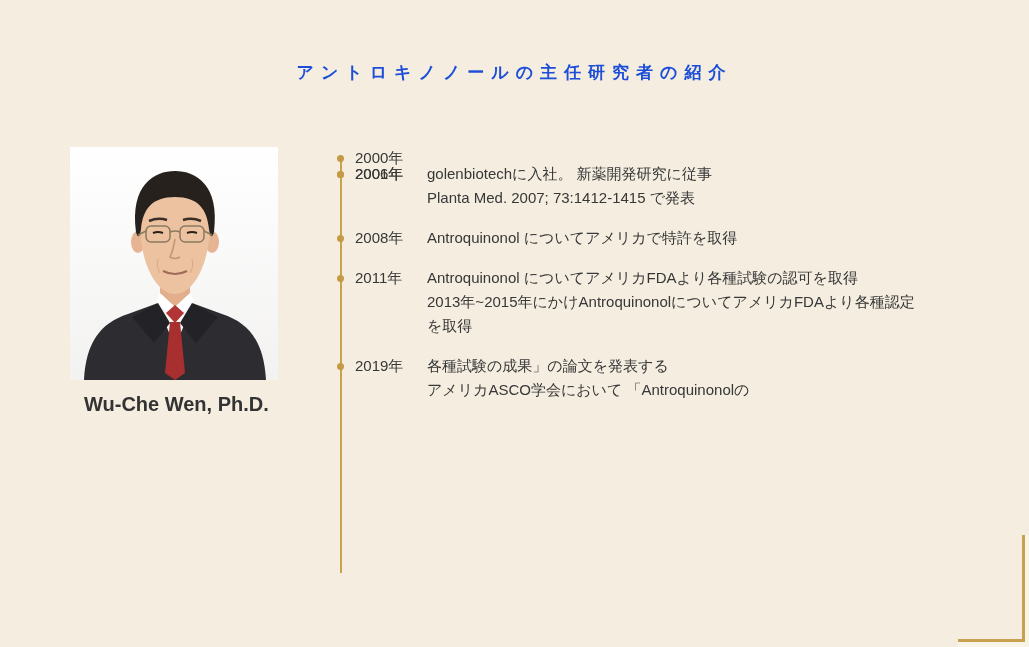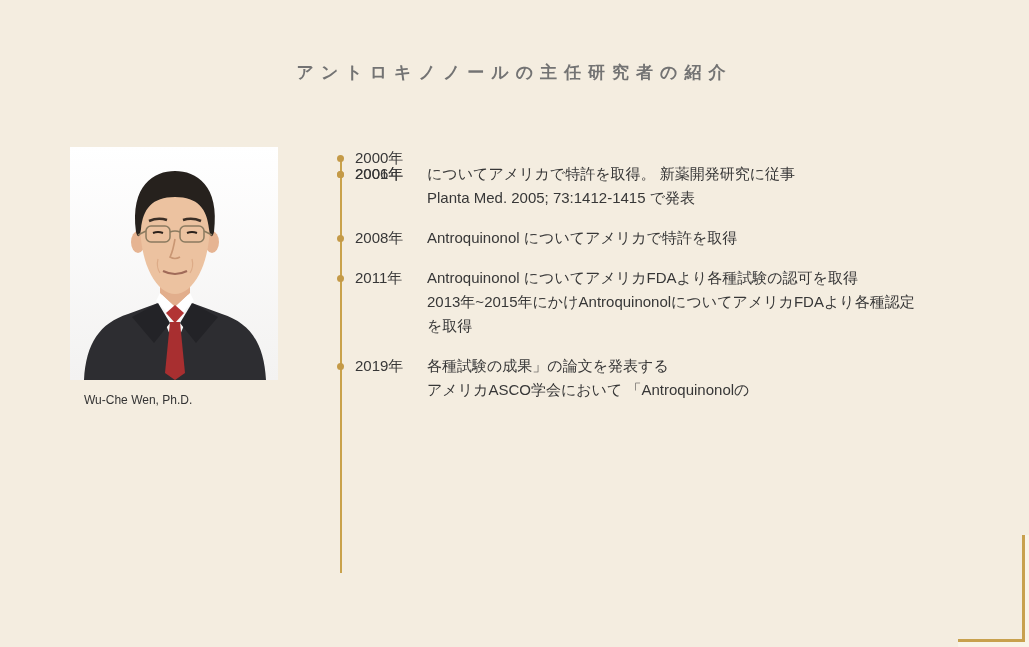--- a/index.html
+++ b/index.html
@@ -8,31 +8,31 @@
     position:relative;overflow:hidden;
     background:#f4ede0;
     font-family:"Liberation Sans","DejaVu Sans",sans-serif;
   }
   
   .page-title{
     position:absolute;top:61px;left:0;width:100%;
     text-align:center;
     font-size:17px;font-weight:bold;
     letter-spacing:7px;
-    color:#737373;
+    color:#1d4ed8;
   }
   
   .photo-frame{
     position:absolute;left:70px;top:147px;width:208px;height:233px;
     background:#fdfdfd;
   }
   .photo-frame svg{display:block;}
   .researcher-name{
     position:absolute;left:84px;top:393px;
-    font-size:12px;color:#333;
+    font-size:20px;color:#333;font-weight:bold;
   }
   
   .timeline-line{
     position:absolute;left:340px;top:157px;width:2px;height:416px;
     background:#c9a24b;
   }
   .timeline{
     position:absolute;left:330px;top:146px;width:665px;
   }
   .entry{
@@ -138,22 +138,22 @@
       <span class="year">2000年</span>
     </div>
     <div class="entry">
       <span class="dot"></span>
       <span class="year">2001年</span>
     </div>
     <div class="entry">
       <span class="dot"></span>
       <span class="year">2006年</span>
       <div class="desc">
-        <div>についてアメリカで特許を取得。 新薬開発研究に従事</div>
-        <div>Planta Med. 2005; 73:1412-1415 で発表</div>
+        <div>golenbiotechに入社。 新薬開発研究に従事</div>
+        <div>Planta Med. 2007; 73:1412-1415 で発表</div>
       </div>
     </div>
     <div class="entry">
       <span class="dot"></span>
       <span class="year">2008年</span>
       <div class="desc">
         <div>Antroquinonol についてアメリカで特許を取得</div>
       </div>
     </div>
     <div class="entry">

